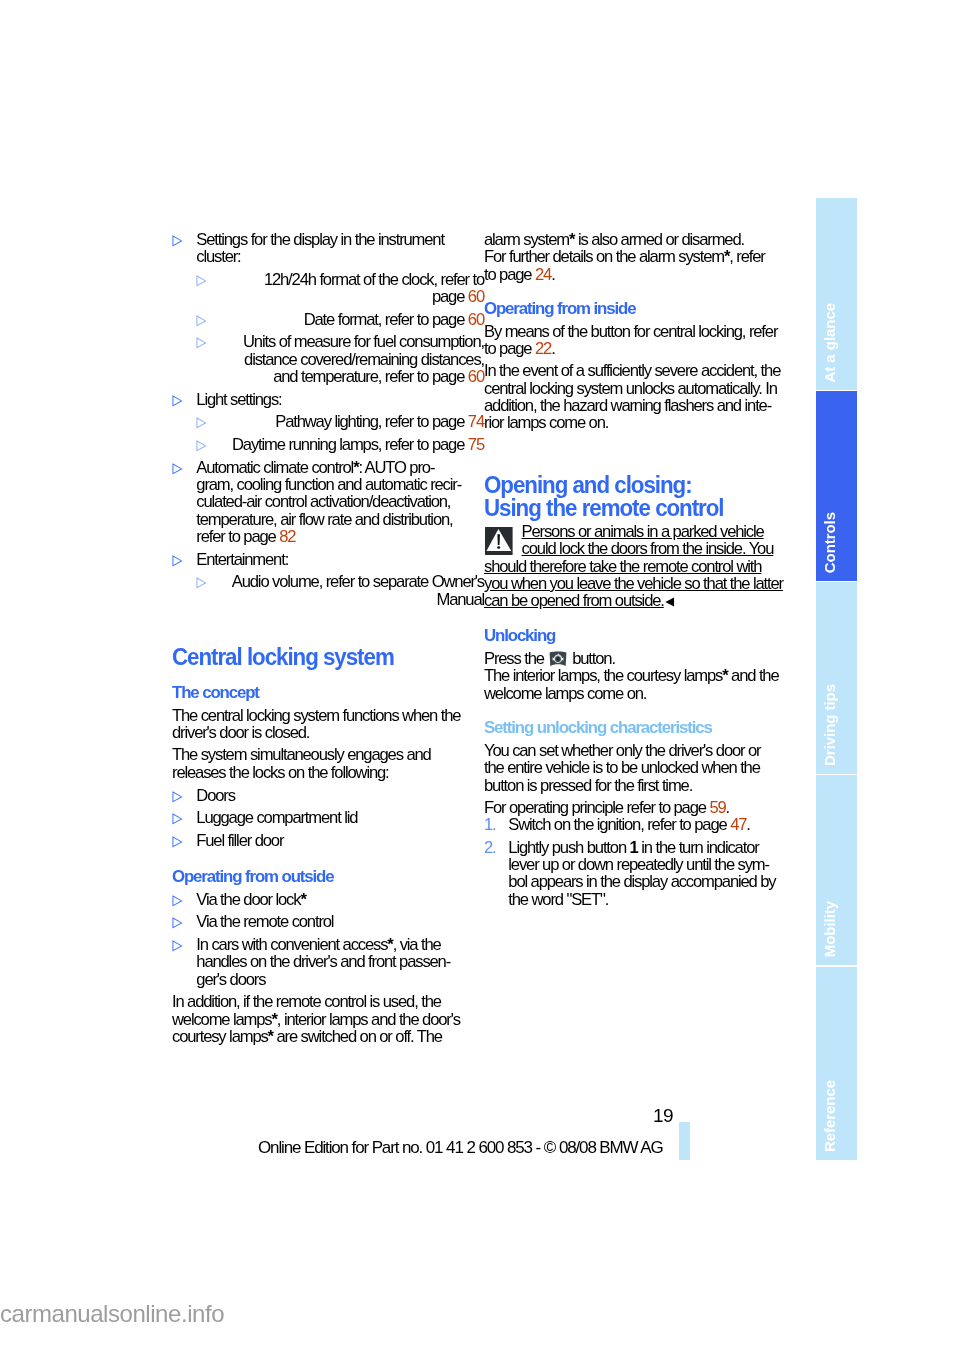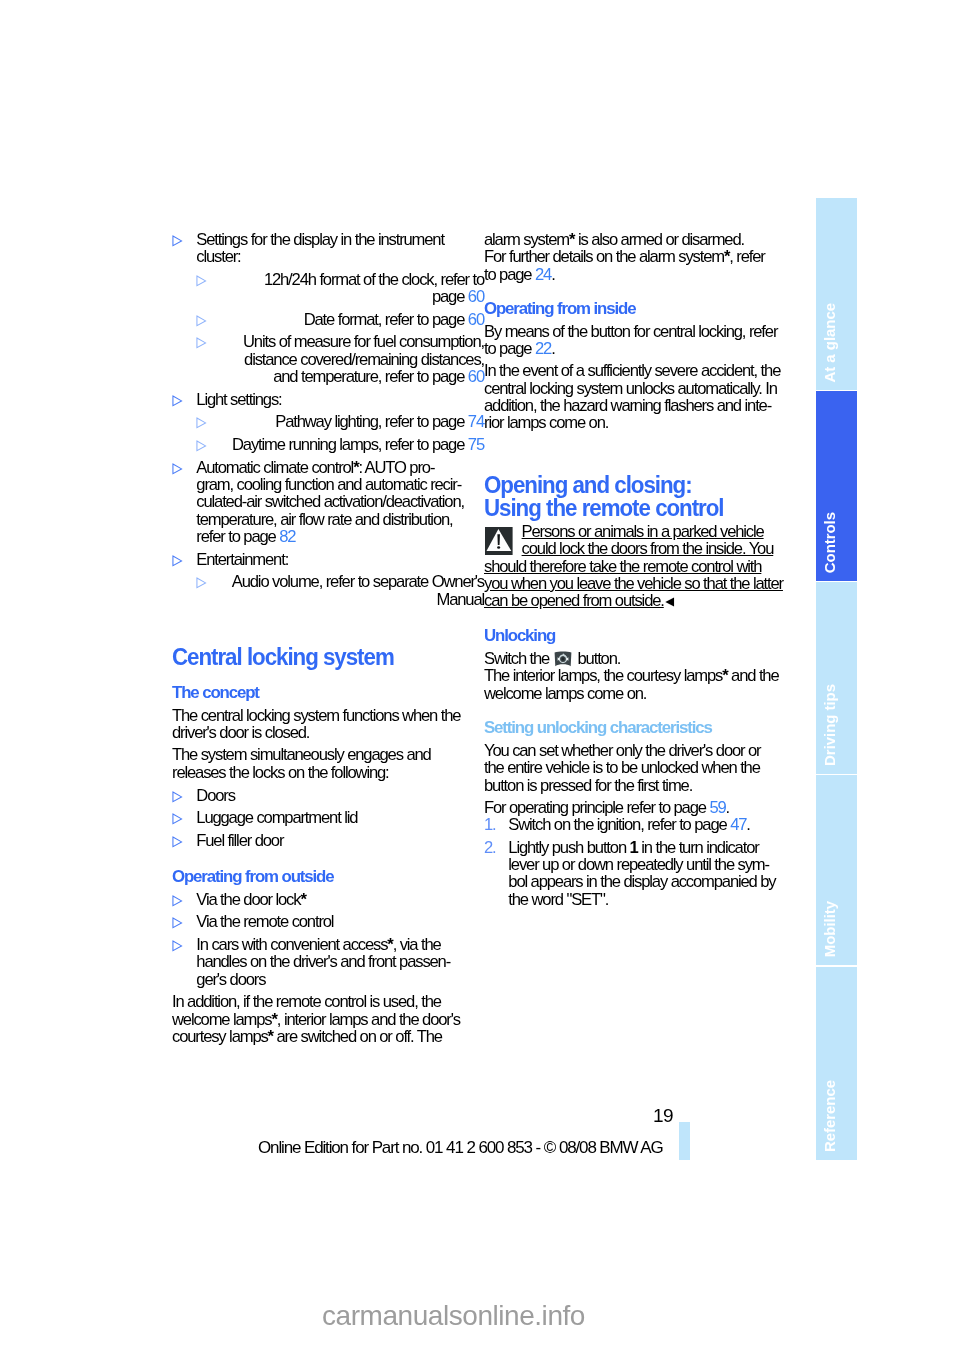--- a/index.html
+++ b/index.html
@@ -43,21 +43,21 @@
           display:block;transform:scaleX(0.985);transform-origin:left top;}
 
   
   .sp-main{margin-top:38.1px;margin-bottom:0;}     
   .sp-main-r{margin-top:42.6px;margin-bottom:0;}   
   .sp-sub{margin-top:15.5px;margin-bottom:4.6px;}    
   .sp-sub-p{margin-top:17.2px;margin-bottom:4.6px;}  
   .sp-sub-ul{margin-top:18.8px;margin-bottom:4.6px;} 
   .after-main{margin-top:3.4px;text-decoration:underline;}
 
-  .pg{color:#3b82f6;}
+  .pg{color:#c2410c;}
   .ast{font-weight:bold;}
   b{font-weight:bold;}
 
   
   ol{list-style:none;margin:0;padding:0;}
   ol li{position:relative;padding-left:24.3px;margin:0 0 5.2px 0;}
   .num{position:absolute;left:0;top:0;color:#5f8ef8;}
 
   
   .warnpara{position:relative;}
@@ -75,22 +75,22 @@
       font-weight:bold;letter-spacing:-0.05px;}
   .tab.active{background:#3a63f0;}
 
   
   .pgnum{position:absolute;left:0;top:1105px;width:673px;text-align:right;
          font-size:19px;letter-spacing:-0.6px;color:#000;}
   .footline{position:absolute;left:0;top:1137.5px;width:662.5px;text-align:right;
             font-size:17px;letter-spacing:-1.15px;word-spacing:0.12px;color:#000;}
   .pgbar{position:absolute;left:679px;top:1122px;width:10.5px;height:38px;background:#bfe5fb;}
 
-  .watermark{position:absolute;left:0;top:1300px;width:907px;text-align:center;
-             font-size:28px;letter-spacing:-0.45px;color:#9d9d9d;}
+  .watermark{position:absolute;left:0;top:1300px;width:907px;text-align:left;
+             font-size:24px;letter-spacing:-0.45px;color:#9d9d9d;}
 </style>
 </head>
 <body>
 
 <div class="page">
 
   <div class="col left">
     <ul>
       <li><span class="trisvg"><svg width="12" height="18" viewBox="0 0 12 18">
               <path d="M0.93 5.05 L9.55 9.88 L0.93 14.71 Z" fill="none" stroke="#4a7cf7" stroke-width="1.05"></path>
@@ -114,21 +114,21 @@
           <li><span class="trisvg"><svg width="12" height="18" viewBox="0 0 12 18">
                   <path d="M0.93 5.05 L9.55 9.88 L0.93 14.71 Z" fill="none" stroke="#8fb3fb" stroke-width="1.05"></path>
                 </svg></span><span>Pathway lighting, refer to page </span><span class="pg">74</span></li>
           <li><span class="trisvg"><svg width="12" height="18" viewBox="0 0 12 18">
                   <path d="M0.93 5.05 L9.55 9.88 L0.93 14.71 Z" fill="none" stroke="#8fb3fb" stroke-width="1.05"></path>
                 </svg></span><span>Daytime running lamps, refer to page </span><span class="pg">75</span></li>
         </ul>
       </li>
       <li><span class="trisvg"><svg width="12" height="18" viewBox="0 0 12 18">
               <path d="M0.93 5.05 L9.55 9.88 L0.93 14.71 Z" fill="none" stroke="#4a7cf7" stroke-width="1.05"></path>
-            </svg></span><span>Automatic climate control</span><span class="ast">*</span><span>: AUTO pro-</span><br><span>gram, cooling function and automatic recir-</span><br><span>culated-air switched activation/deactivation,</span><br><span>temperature, air flow rate and distribution,</span><br><span>refer to page </span><span class="pg">82</span></li>
+            </svg></span><span>Automatic climate control</span><span class="ast">*</span><span>: AUTO pro-</span><br><span>gram, cooling function and automatic recir-</span><br><span>culated-air control activation/deactivation,</span><br><span>temperature, air flow rate and distribution,</span><br><span>refer to page </span><span class="pg">82</span></li>
       <li><span class="trisvg"><svg width="12" height="18" viewBox="0 0 12 18">
               <path d="M0.93 5.05 L9.55 9.88 L0.93 14.71 Z" fill="none" stroke="#4a7cf7" stroke-width="1.05"></path>
             </svg></span><span>Entertainment:</span>
         <ul>
           <li><span class="trisvg"><svg width="12" height="18" viewBox="0 0 12 18">
                   <path d="M0.93 5.05 L9.55 9.88 L0.93 14.71 Z" fill="none" stroke="#8fb3fb" stroke-width="1.05"></path>
                 </svg></span><span>Audio volume, refer to separate Owner's</span><br><span>Manual</span></li>
         </ul>
       </li>
     </ul>
@@ -173,21 +173,21 @@
 
     <h1 class="h-main sp-main-r"><span>Opening and closing:</span><br><span>Using the remote control</span></h1>
     <p class="para warnpara after-main"><span class="warnicon"><svg width="28" height="28" viewBox="0 0 28 28">
             <rect x="0" y="0" width="27.6" height="28.1" fill="#272c2e"></rect>
             <path d="M13.4 1.9 L26.3 24.0 L1.5 24.0 Z" fill="#fdfdfd"></path>
             <path d="M12.4 7.3 h2.55 l-0.42 10.6 h-1.71 Z" fill="#101314"></path>
             <ellipse cx="13.68" cy="20.5" rx="1.55" ry="1.35" fill="#101314"></ellipse>
           </svg></span><span class="warnind">Persons or animals in a parked vehicle</span><br><span class="warnind">could lock the doors from the inside. You</span><br><span>should therefore take the remote control with</span><br><span>you when you leave the vehicle so that the latter</span><br><span>can be opened from outside.</span><span class="endmark">◀</span></p>
 
     <h2 class="h-sub sp-sub-p">Unlocking</h2>
-    <p class="para"><span>Switch the </span><span class="btnicon"><svg width="18.6" height="16.2" viewBox="0 0 18 16">
+    <p class="para"><span>Press the </span><span class="btnicon"><svg width="18.6" height="16.2" viewBox="0 0 18 16">
             <path d="M0.4 1.6 C4.6 0.2 12.8 0.2 17.0 1.6 L16.3 15.0 C13.0 12.4 4.4 12.4 1.1 15.0 Z" fill="#3b4448"></path>
             <path d="M8.7 2.2 L12.3 5.4 L11.4 6.4 L8.3 3.6 Z" fill="#c9d6d9"></path>
             <path d="M8.7 4.2 A3.6 3.6 0 1 0 8.71 4.2 Z" fill="none" stroke="#c9d6d9" stroke-width="1.25"></path>
             <circle cx="8.7" cy="7.8" r="1.5" fill="#20282b"></circle>
             <path d="M3.4 6.2 L6.2 7.9 L3.4 9.6 Z" fill="#eef4f5"></path>
             <path d="M14.0 6.2 L11.2 7.9 L14.0 9.6 Z" fill="#eef4f5"></path>
           </svg></span><span> button.</span><br><span>The interior lamps, the courtesy lamps</span><span class="ast">*</span><span> and the</span><br><span>welcome lamps come on.</span></p>
 
     <h3 class="h-sub2 sp-sub-p">Setting unlocking characteristics</h3>
     <p class="para"><span>You can set whether only the driver's door or</span><br><span>the entire vehicle is to be unlocked when the</span><br><span>button is pressed for the first time.</span></p>

